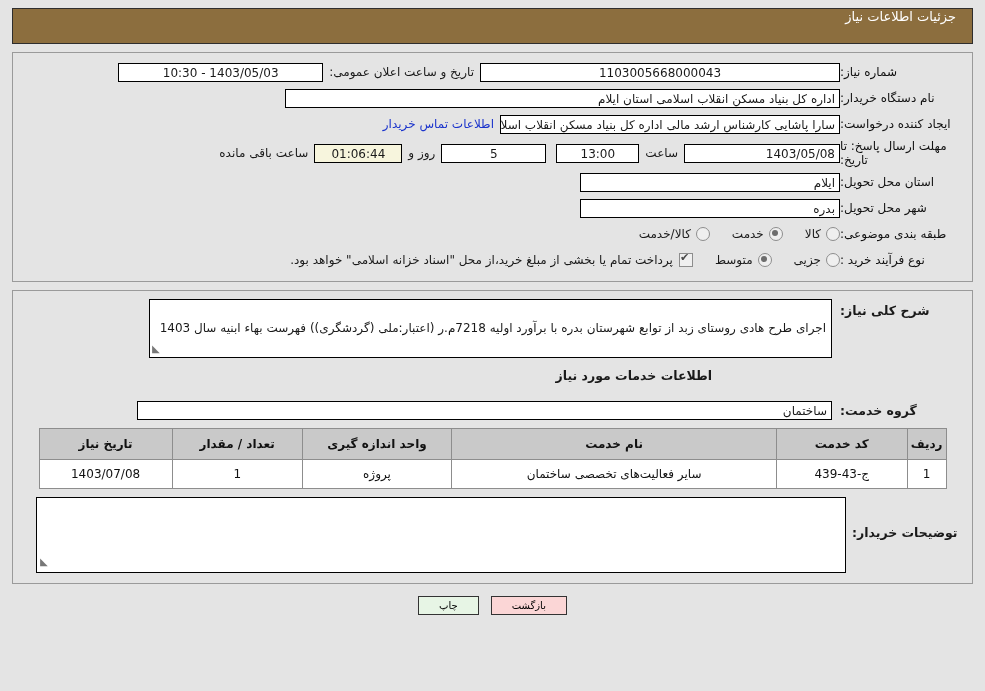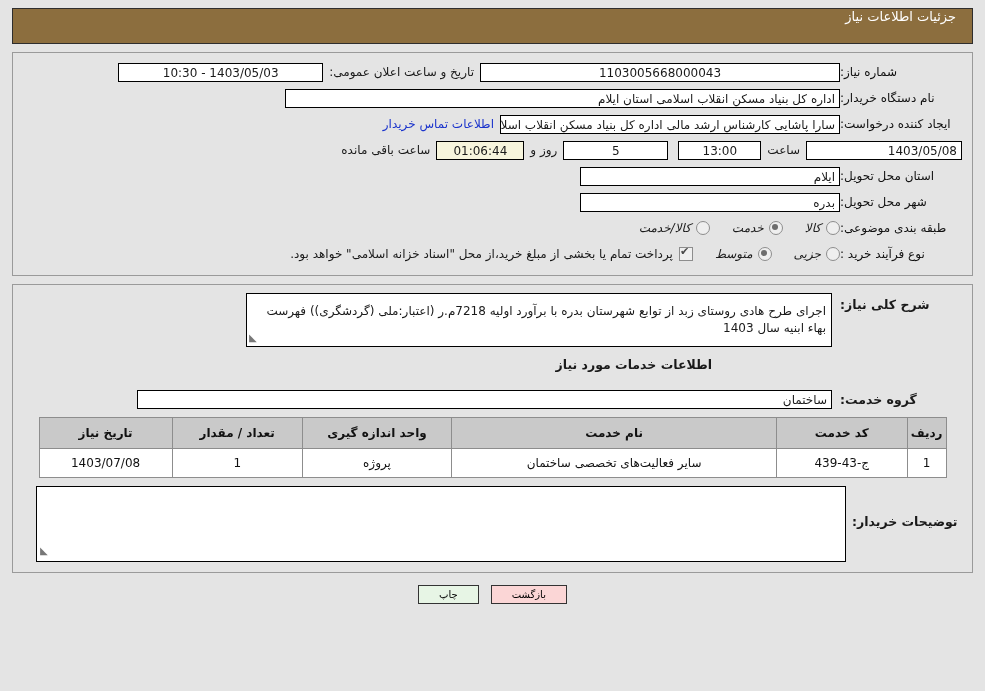--- a/index.html
+++ b/index.html
@@ -123,21 +123,21 @@
     flex:0 0 auto;
   }
   .radio.on::after{
     content:"";
     position:absolute;
     left:2px;top:2px;
     width:6px;height:6px;
     border-radius:50%;
     background:#6d6d6d;
   }
-  .radio-label{font-size:12px;font-style:italic;}
+  .radio-label{font-size:12px;}
 
   .chk{
     width:12px;height:12px;
     border:1px solid #8d8d8d;
     background:#efefef;
     display:inline-block;
     position:relative;
     margin-left:6px;
     flex:0 0 auto;
   }
@@ -156,23 +156,23 @@
     font-weight:bold;
     font-size:12.5px;
     width:122px;
     text-align:left;
     padding-left:8px;
     flex:0 0 auto;
   }
   .textarea{
     border:1px solid #000;
     background:#fff;
-    width:586px;
+    width:683px;
     min-height:46px;
-    padding:9px 5px;
+    padding:20px 5px;
     font-size:12px;
     line-height:17px;
     box-sizing:border-box;
     position:relative;
     text-align:right;
   }
   .textarea .grip{
     position:absolute;
     left:2px;bottom:0px;
     font-size:10px;
@@ -295,20 +295,24 @@
       <div class="fld w-org right">اداره کل بنیاد مسکن انقلاب اسلامی استان ایلام</div>
     </div>
 
     <div class="row">
       <span class="lbl">ایجاد کننده درخواست:</span>
       <div class="fld w-req right">سارا پاشایی کارشناس ارشد مالی اداره کل بنیاد مسکن انقلاب اسلامی استان</div>
       <span class="link">اطلاعات تماس خریدار</span>
     </div>
 
     <div class="row">
+      <span class="lbl two">
+        <span>مهلت ارسال پاسخ: تا</span><br>
+        <span>تاریخ:</span>
+      </span>
       <div class="fld w-date">1403/05/08</div>
       <span class="inline-txt">ساعت</span>
       <div class="fld w-time">13:00</div>
       <span class="sep"></span>
       <div class="fld w-days">5</div>
       <span class="inline-txt">روز و</span>
       <div class="fld w-count yellow">01:06:44</div>
       <span class="inline-txt">ساعت باقی مانده</span>
     </div>
 

